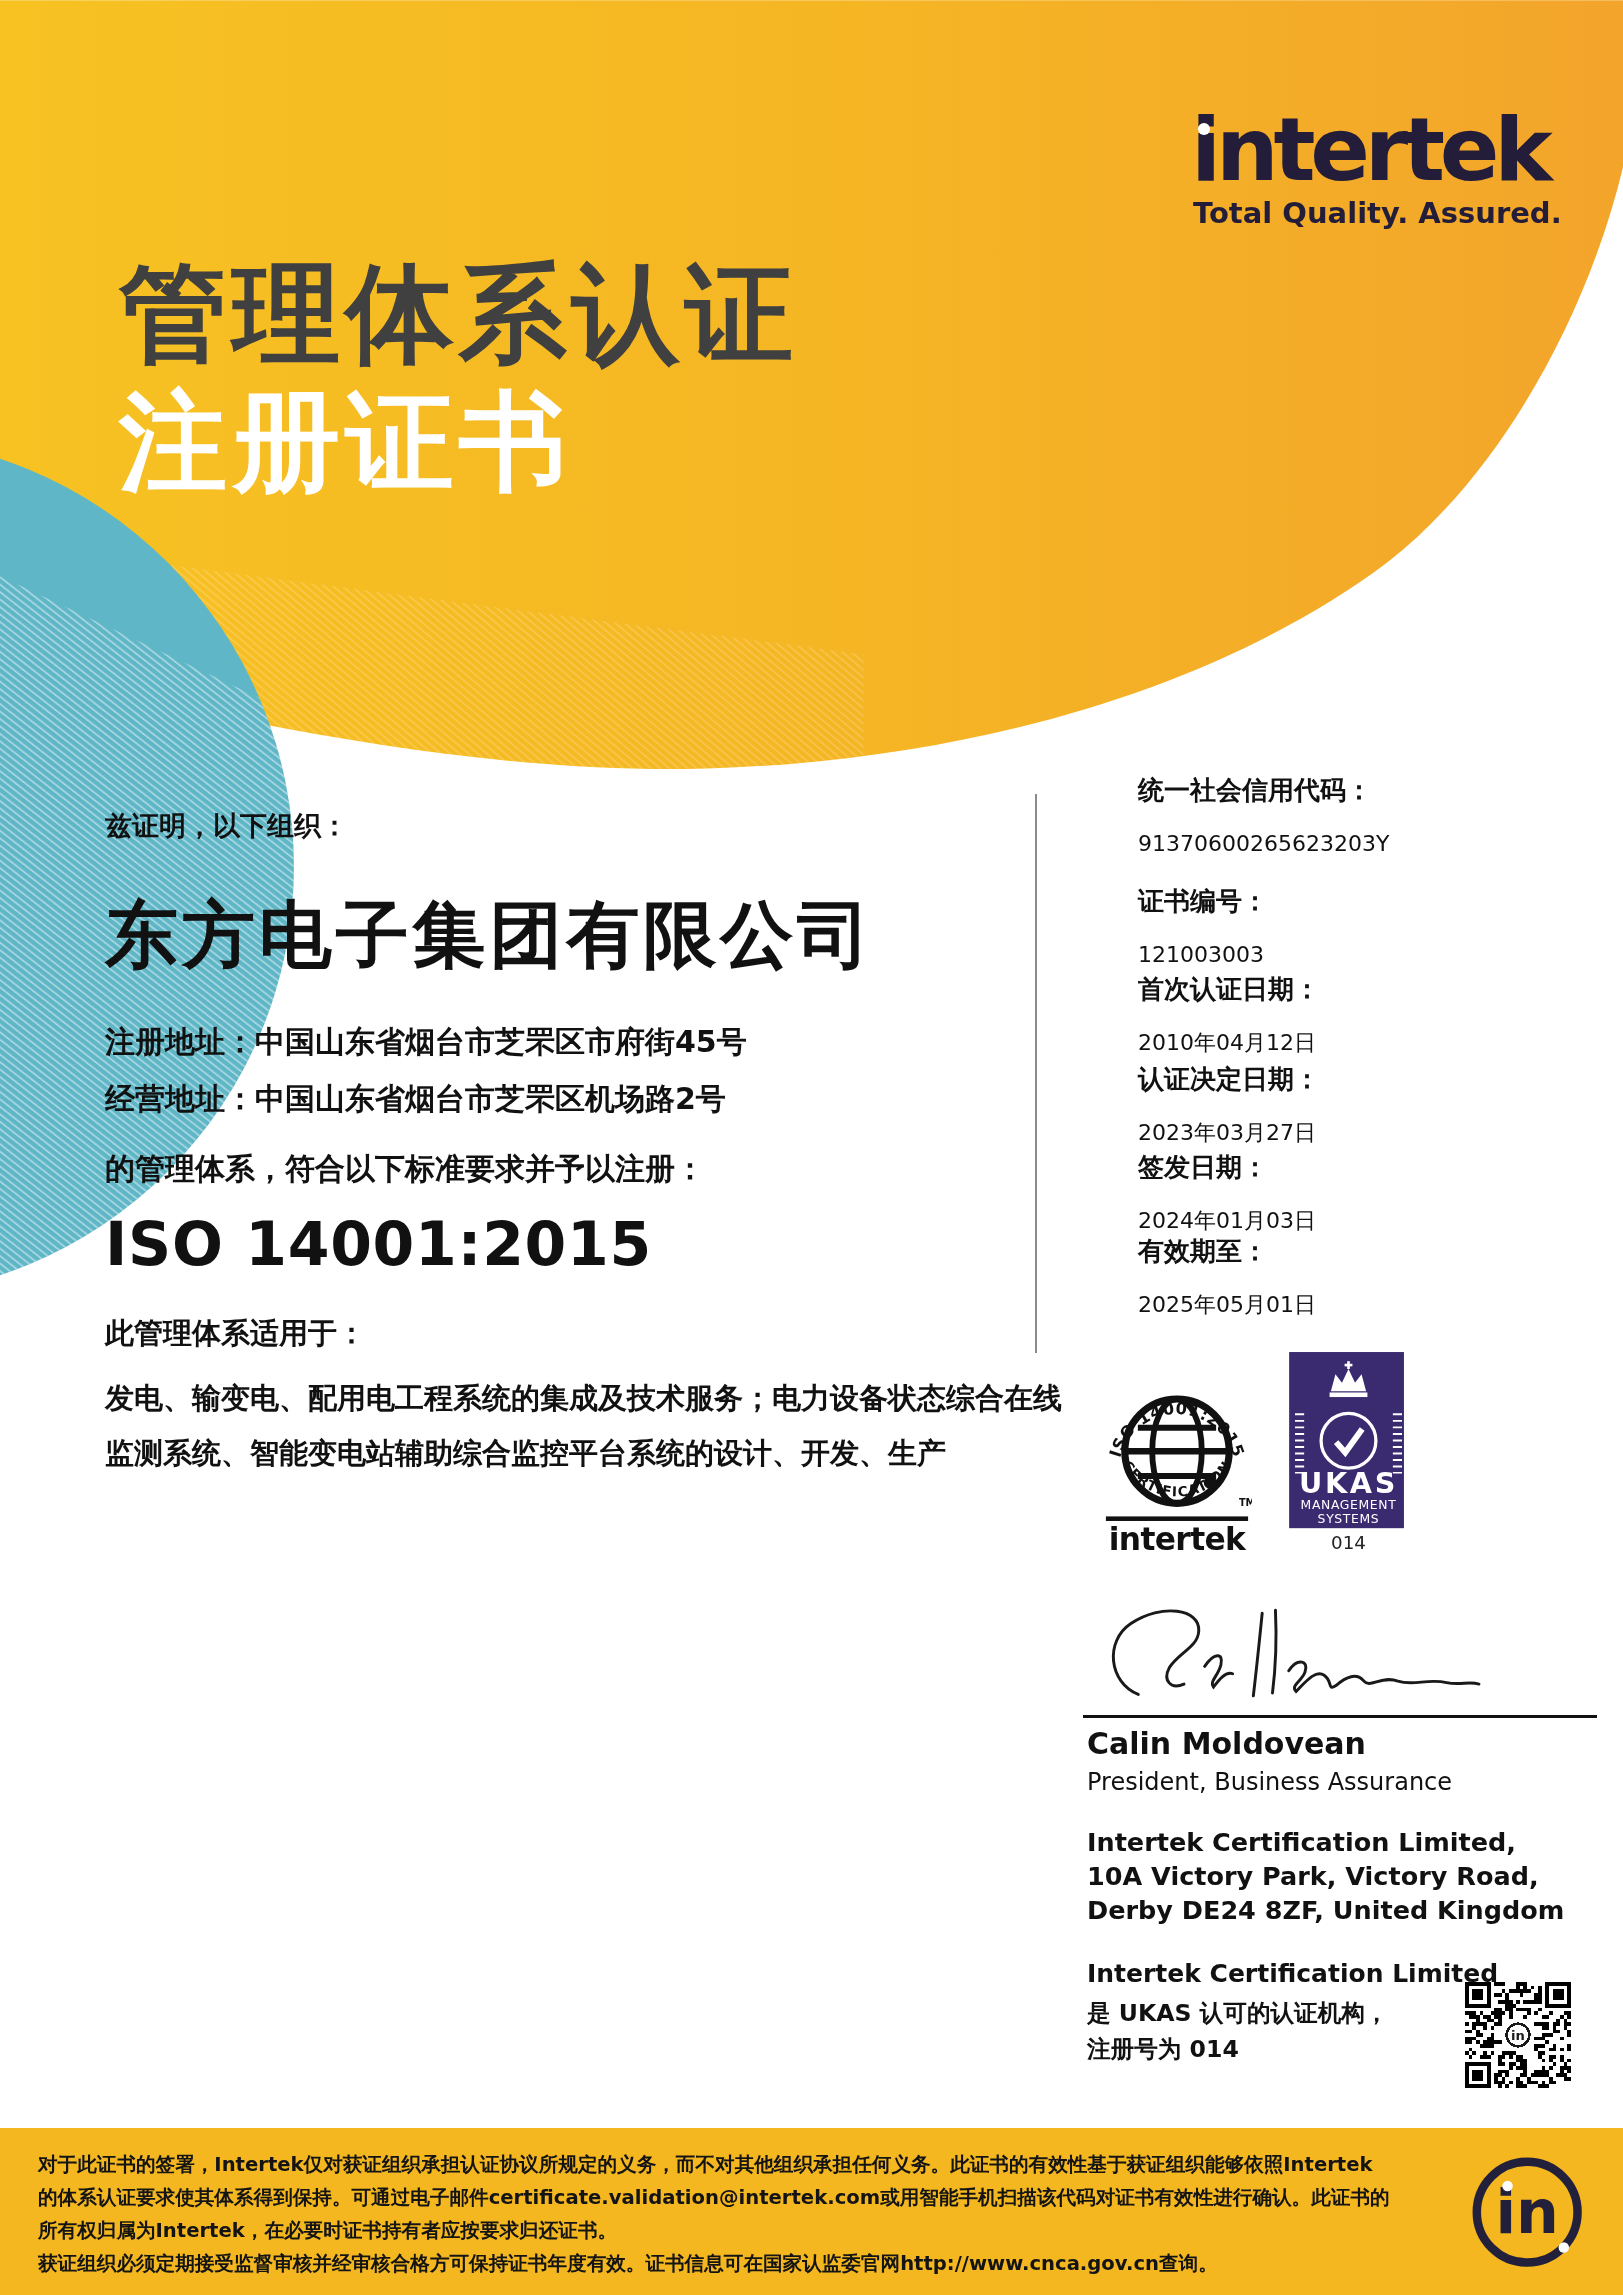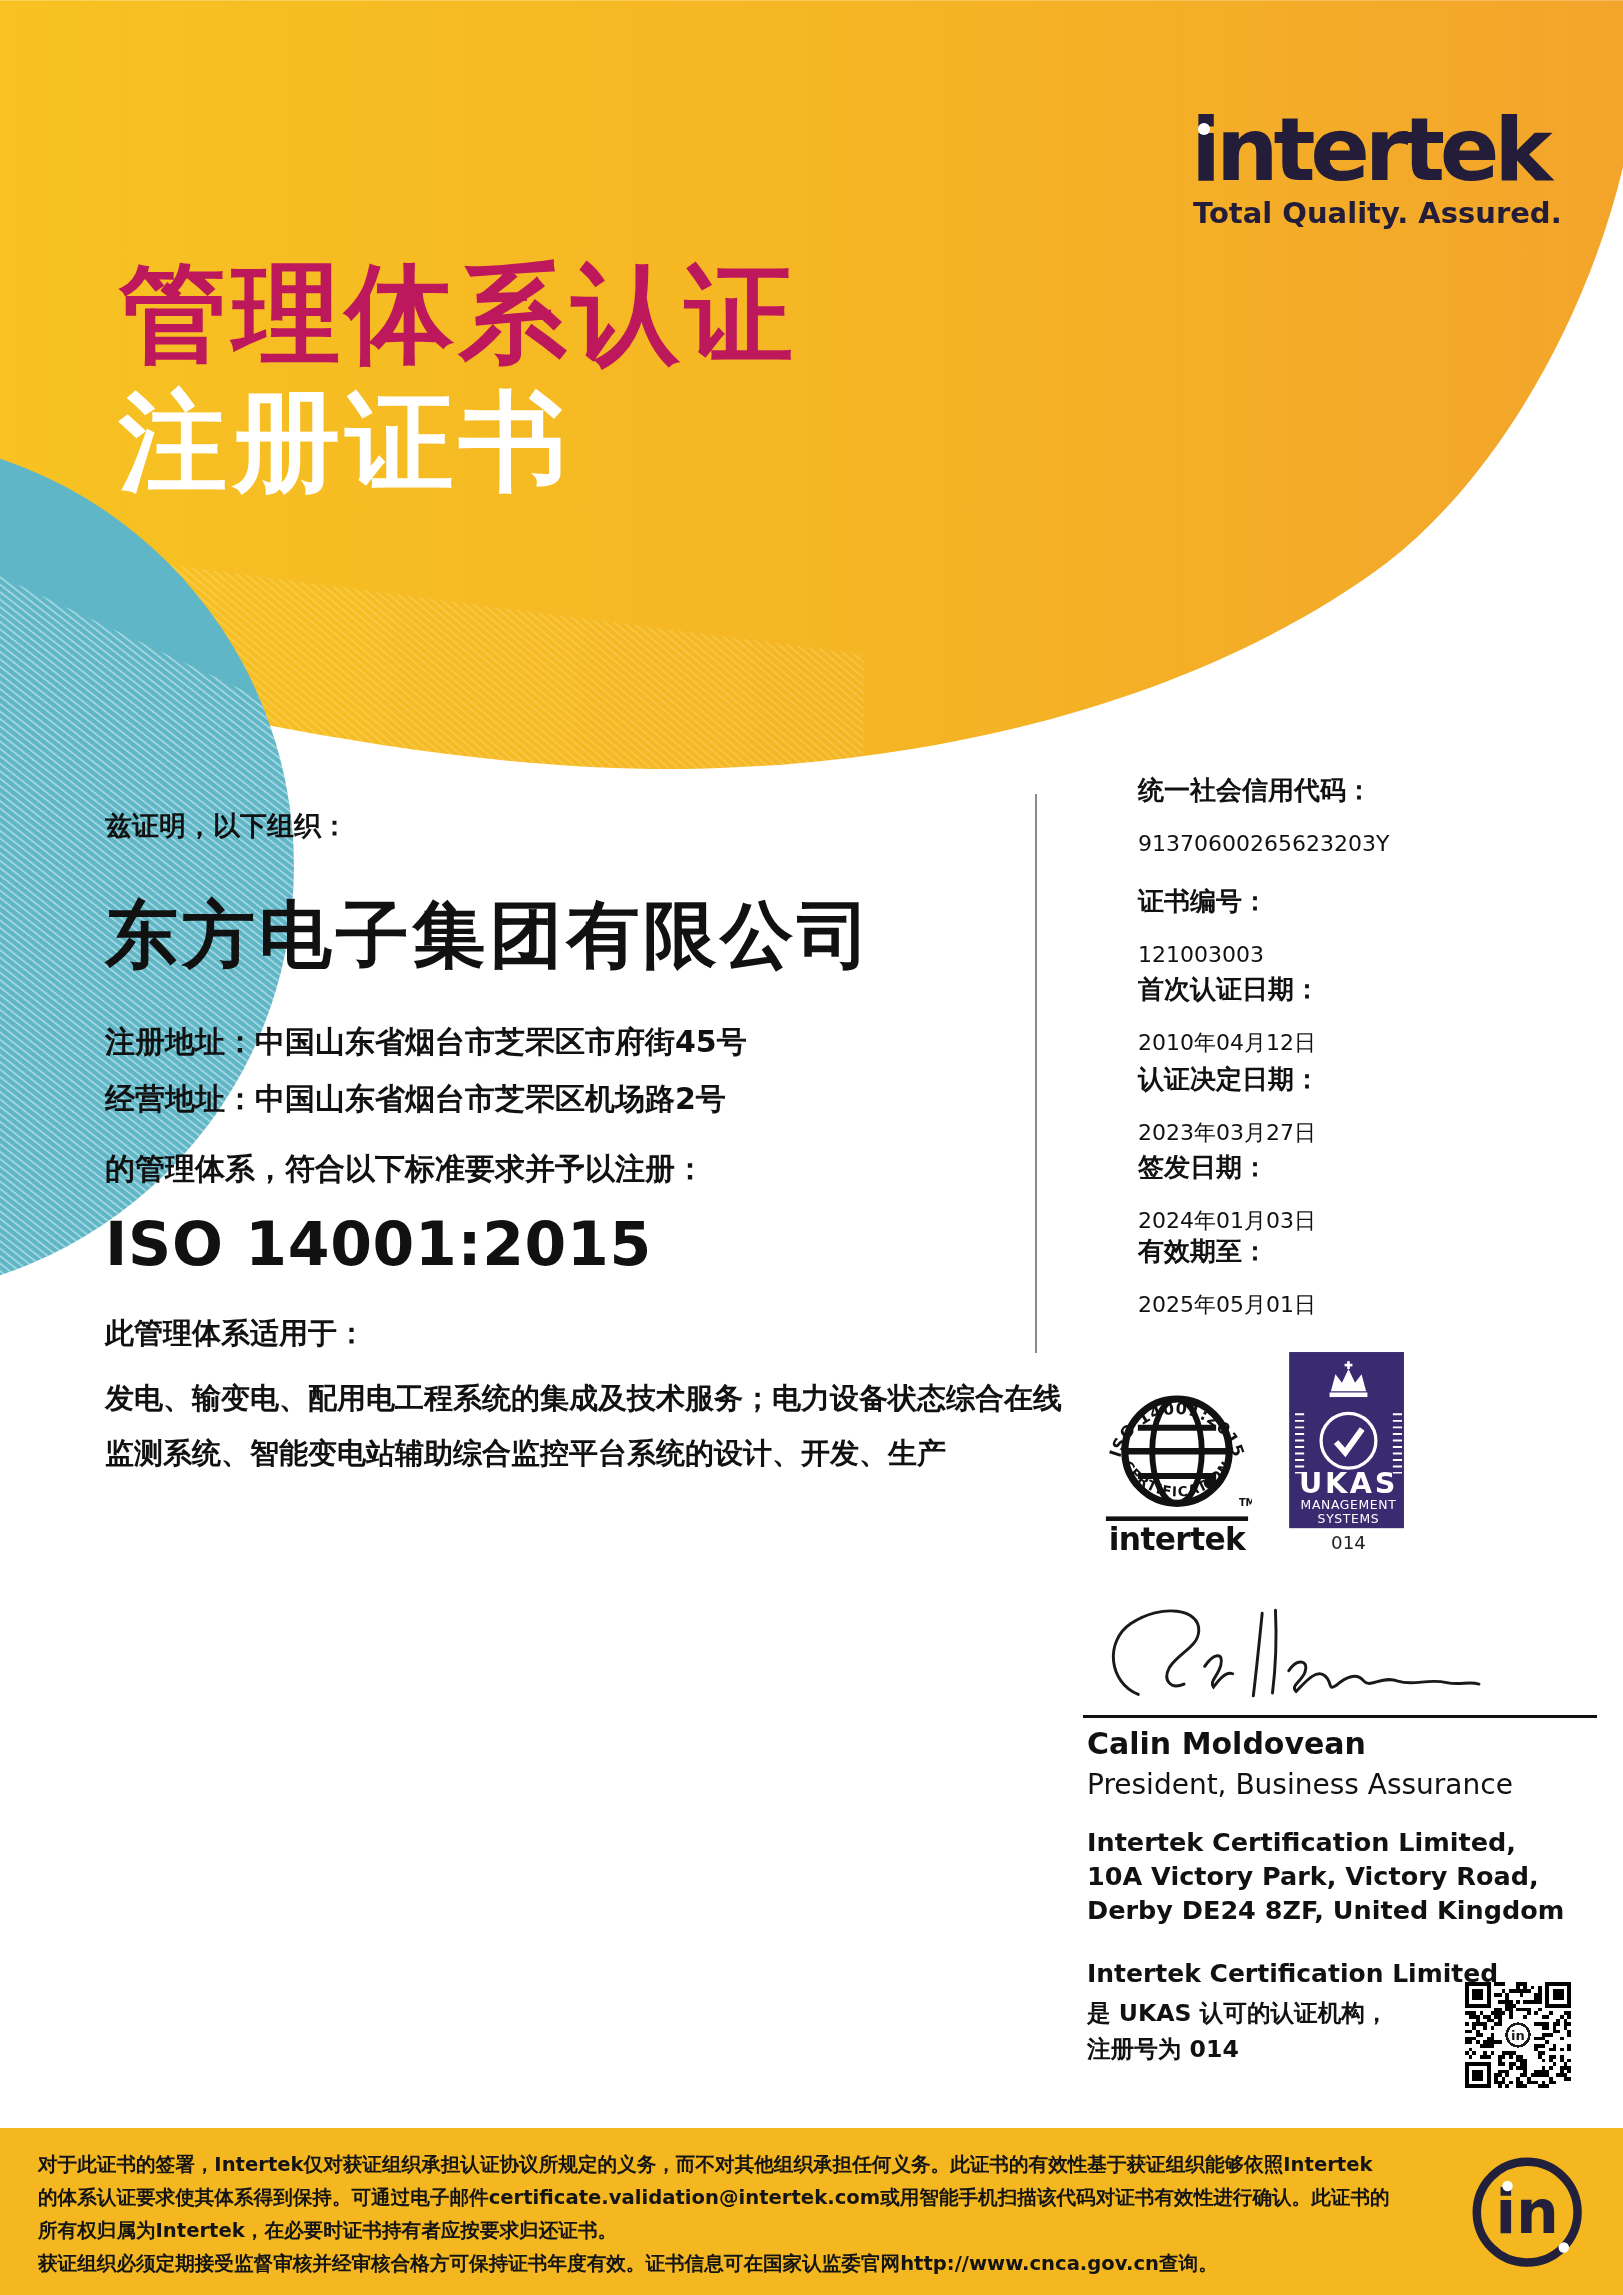--- a/index.html
+++ b/index.html
@@ -5,21 +5,21 @@
   html,body{margin:0;padding:0;background:#e8e8e8;}
   #page{position:relative;width:1623px;height:2295px;background:#ffffff;overflow:hidden;
         font-family:"DejaVu Sans","Liberation Sans",sans-serif;color:#111;}
   #page *{box-sizing:border-box;}
   .abs{position:absolute;}
 
   
   .logo-word{left:1191px;top:106px;font-size:88px;font-weight:700;letter-spacing:-5.2px;color:#231d3a;line-height:1;}
   .logo-dot{left:1198px;top:123px;width:11.8px;height:11.8px;border-radius:50%;background:#ffffff;}
   .logo-tagline{left:1193px;top:196px;font-size:29px;font-weight:700;color:#231d3a;}
-  .title1{left:119px;top:260px;font-size:108px;font-weight:900;letter-spacing:5.2px;color:#be185d;line-height:1;}
+  .title1{left:119px;top:260px;font-size:108px;font-weight:900;letter-spacing:5.2px;color:#404040;line-height:1;}
   .title2{left:119px;top:388px;font-size:108px;font-weight:900;letter-spacing:5.2px;color:#ffffff;line-height:1;}
 
   
   .intro{left:105px;top:808px;font-size:27px;font-weight:700;}
   .company{left:105px;top:895px;font-size:73px;font-weight:900;letter-spacing:3.9px;line-height:1.1;}
   .addr1{left:105px;top:1022px;font-size:30px;font-weight:700;}
   .addr2{left:105px;top:1079px;font-size:30px;font-weight:700;}
   .statement{left:105px;top:1149px;font-size:30px;font-weight:700;}
   .standard{left:105px;top:1209px;font-size:60px;font-weight:800;letter-spacing:0.7px;}
   .scope-label{left:105px;top:1314px;font-size:29px;font-weight:700;}
@@ -28,21 +28,21 @@
 
   
   .divider{left:1035px;top:794px;width:2px;height:559px;background:#8c8c8c;}
   .detail{left:1138px;width:510px;}
   .detail .lbl{font-size:26px;font-weight:700;line-height:31px;margin-bottom:21.6px;}
   .detail .val{font-size:22px;font-weight:400;line-height:31px;}
   .r0{top:775px;} .r1{top:886px;} .r2{top:974px;} .r3{top:1064px;} .r4{top:1152px;} .r5{top:1236px;}
 
   .sig-rule{left:1083px;top:1715px;width:514px;height:3.3px;background:#111;}
   .sig-name{left:1087px;top:1726px;font-size:30px;font-weight:700;}
-  .sig-role{left:1087px;top:1768px;font-size:28px;font-weight:400;}
+  .sig-role{left:1087px;top:1768px;font-size:24px;font-weight:400;}
   .sig-addr{left:1087px;top:1825px;width:485px;font-size:25.5px;font-weight:700;line-height:34px;}
   .org1{left:1087px;top:1959px;font-size:25px;font-weight:700;}
   .org2{left:1087px;top:1997px;font-size:23.6px;font-weight:600;}
   .org3{left:1087px;top:2033px;font-size:23.6px;font-weight:600;}
 
   
   .footer-bar{left:0;top:2128px;width:1623px;height:167px;background:#F4B720;}
   .footer-text{left:38px;top:2148px;width:1354px;font-size:19.6px;font-weight:700;line-height:33px;color:#141414;}
   .footer-text p{margin:0;}
 </style>

